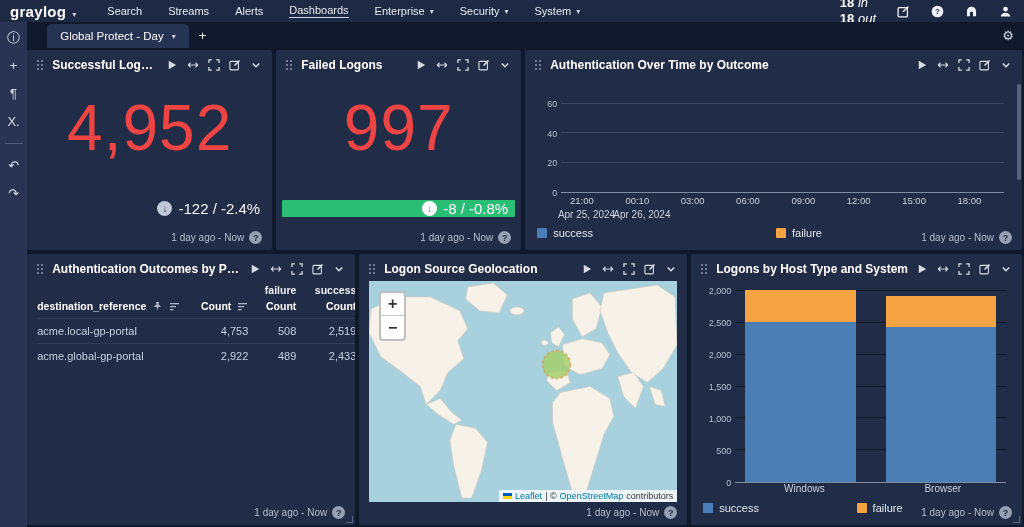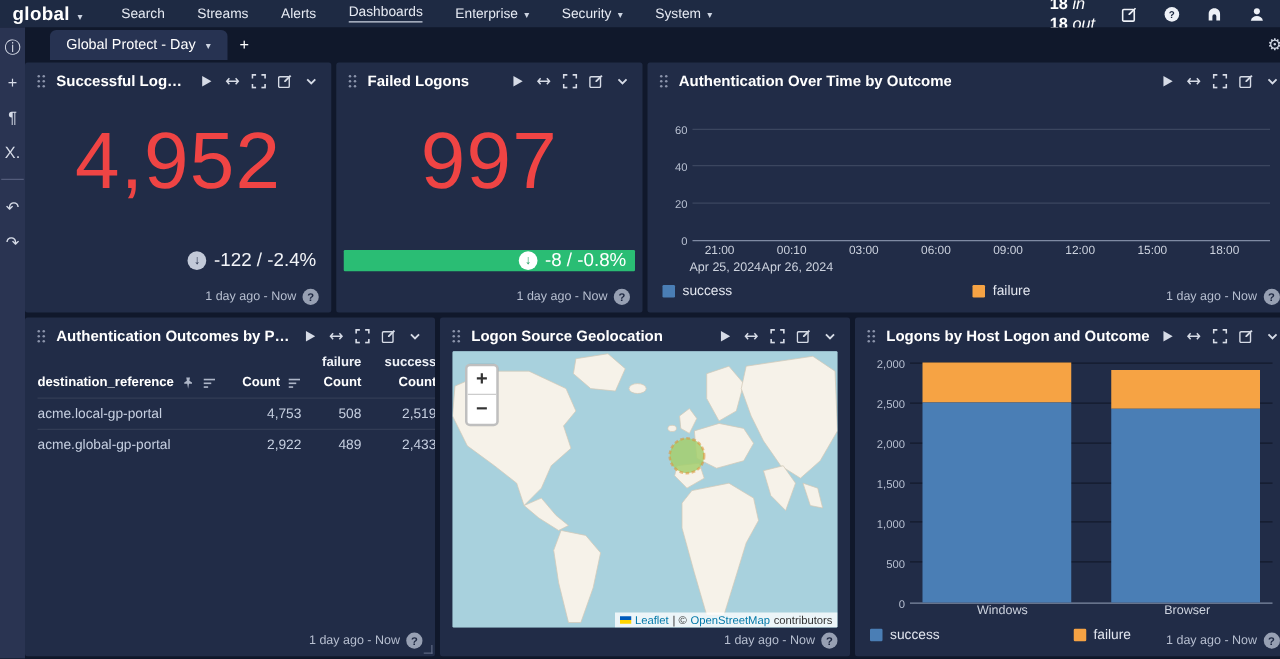--- a/index.html
+++ b/index.html
@@ -123,21 +123,21 @@
   .resize-corner { position:absolute; right:2px; bottom:2px; width:7px; height:7px;
                    border-right:1.5px solid #6b7590; border-bottom:1.5px solid #6b7590; opacity:.8; }
 </style>
 </head>
 <body>
 
 <div class="app">
 
   <header class="topnav">
     <div class="logo">
-      <b>global</b>
+      <b>graylog</b>
       <span class="caret">▾</span>
     </div>
     <nav class="nav-items" id="nav-items">
         <span class="nav-item">
           <span class="lbl">Search</span>
         </span>
         <span class="nav-item">
           <span class="lbl">Streams</span>
         </span>
         <span class="nav-item">
@@ -969,21 +969,21 @@
           <section class="widget w-host">
             <div class="whead">
               <span class="drag">
                   <i></i>
                   <i></i>
                   <i></i>
                   <i></i>
                   <i></i>
                   <i></i>
                 </span>
-              <span class="wtitle">Logons by Host Logon and Outcome</span>
+              <span class="wtitle">Logons by Host Type and System</span>
               <span class="wtoolbar">
                   <span class="wt-ico">
                     <svg viewBox="0 0 13 13" fill="currentColor">
                       <path d="M3 2l8 4.5L3 11z"></path>
                     </svg>
                   </span>
                   <span class="wt-ico">
                     <svg viewBox="0 0 13 13" fill="none" stroke="currentColor" stroke-width="1.3">
                       <path d="M1.5 6.5h10M3.8 4L1.5 6.5 3.8 9M9.2 4l2.3 2.5L9.2 9"></path>
                     </svg>

